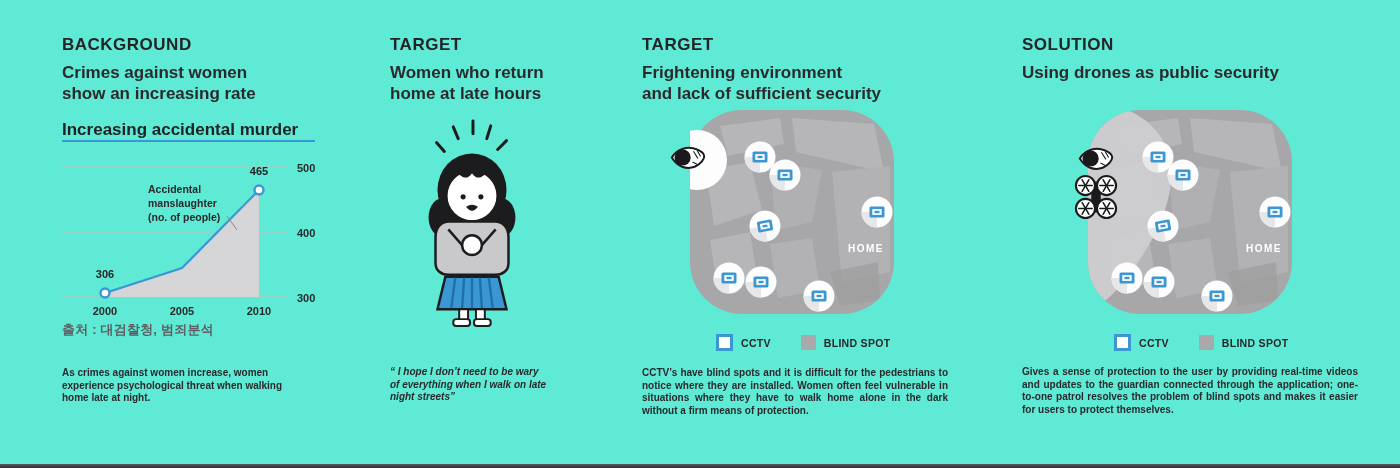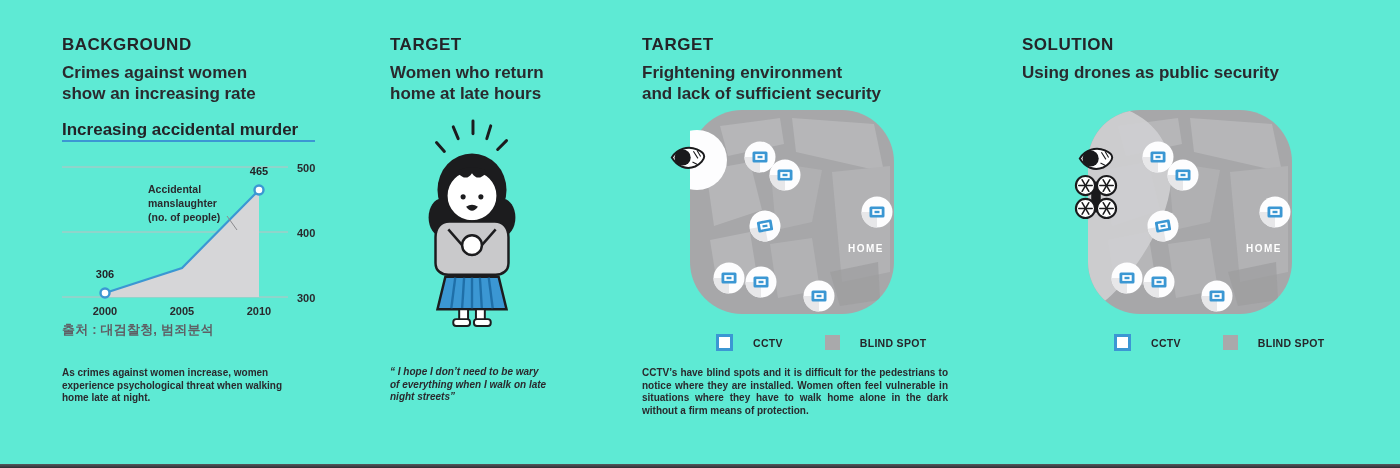--- a/index.html
+++ b/index.html
@@ -7,21 +7,21 @@
   #canvas{position:relative;width:1400px;height:468px;background:#5eead4;overflow:hidden;}
   .abs{position:absolute;}
   .heading{font-size:17px;font-weight:bold;letter-spacing:.5px;color:#242428;}
   .subtitle{font-size:17px;font-weight:bold;color:#2a2a2e;line-height:1.25;white-space:pre-line;}
   .body-text{font-size:10px;font-weight:bold;color:#2a2a2e;line-height:1.26;}
   .justify{text-align:justify;}
   .prewrap{white-space:pre-line;}
   .chart-title{font-size:17px;font-weight:bold;color:#232327;}
   .chart-underline{height:2px;background:#3b97d3;}
   .source-text{font-size:13px;font-weight:bold;color:#5f5f64;letter-spacing:.2px;}
-  .legend{display:flex;align-items:center;gap:20px;}
+  .legend{display:flex;align-items:center;gap:8px;}
   .legend-label{font-size:10.5px;font-weight:bold;color:#26262a;letter-spacing:.3px;margin-right:22px;}
   .swatch-cctv{width:11px;height:11px;background:#fff;border:3px solid #3b97d3;display:inline-block;}
   .swatch-blind{width:15px;height:15px;background:#a9a9ab;display:inline-block;}
   svg text{font-family:"Liberation Sans",sans-serif;}
   .tick-label{font-size:11px;font-weight:bold;fill:#2a2a2e;}
   .value-label{font-size:11px;font-weight:bold;fill:#232327;}
   .anno-label{font-size:10.5px;font-weight:bold;fill:#2a2a2e;}
   .home-label{font-size:10px;font-weight:bold;fill:#ffffff;letter-spacing:1.5px;}
   .bottom-strip{left:0;top:464px;width:1400px;height:4px;background:linear-gradient(to bottom,#57575d,#2e2e33);}
 </style>
@@ -341,16 +341,17 @@
     </g>
   </svg>
 
   <div class="abs legend" style="left:1114px;top:334px;">
     <span class="swatch-cctv"></span>
     <span class="legend-label">CCTV</span>
     <span class="swatch-blind"></span>
     <span class="legend-label">BLIND SPOT</span>
   </div>
 
+  <div class="abs body-text justify" style="left:1022px;top:366px;width:336px;">Gives a sense of protection to the user by providing real-time videos and updates to the guardian connected through the application; one-to-one patrol resolves the problem of blind spots and makes it easier for users to protect themselves.</div>
 
   <div class="abs bottom-strip"></div>
 
 </div>
 
 </body></html>

